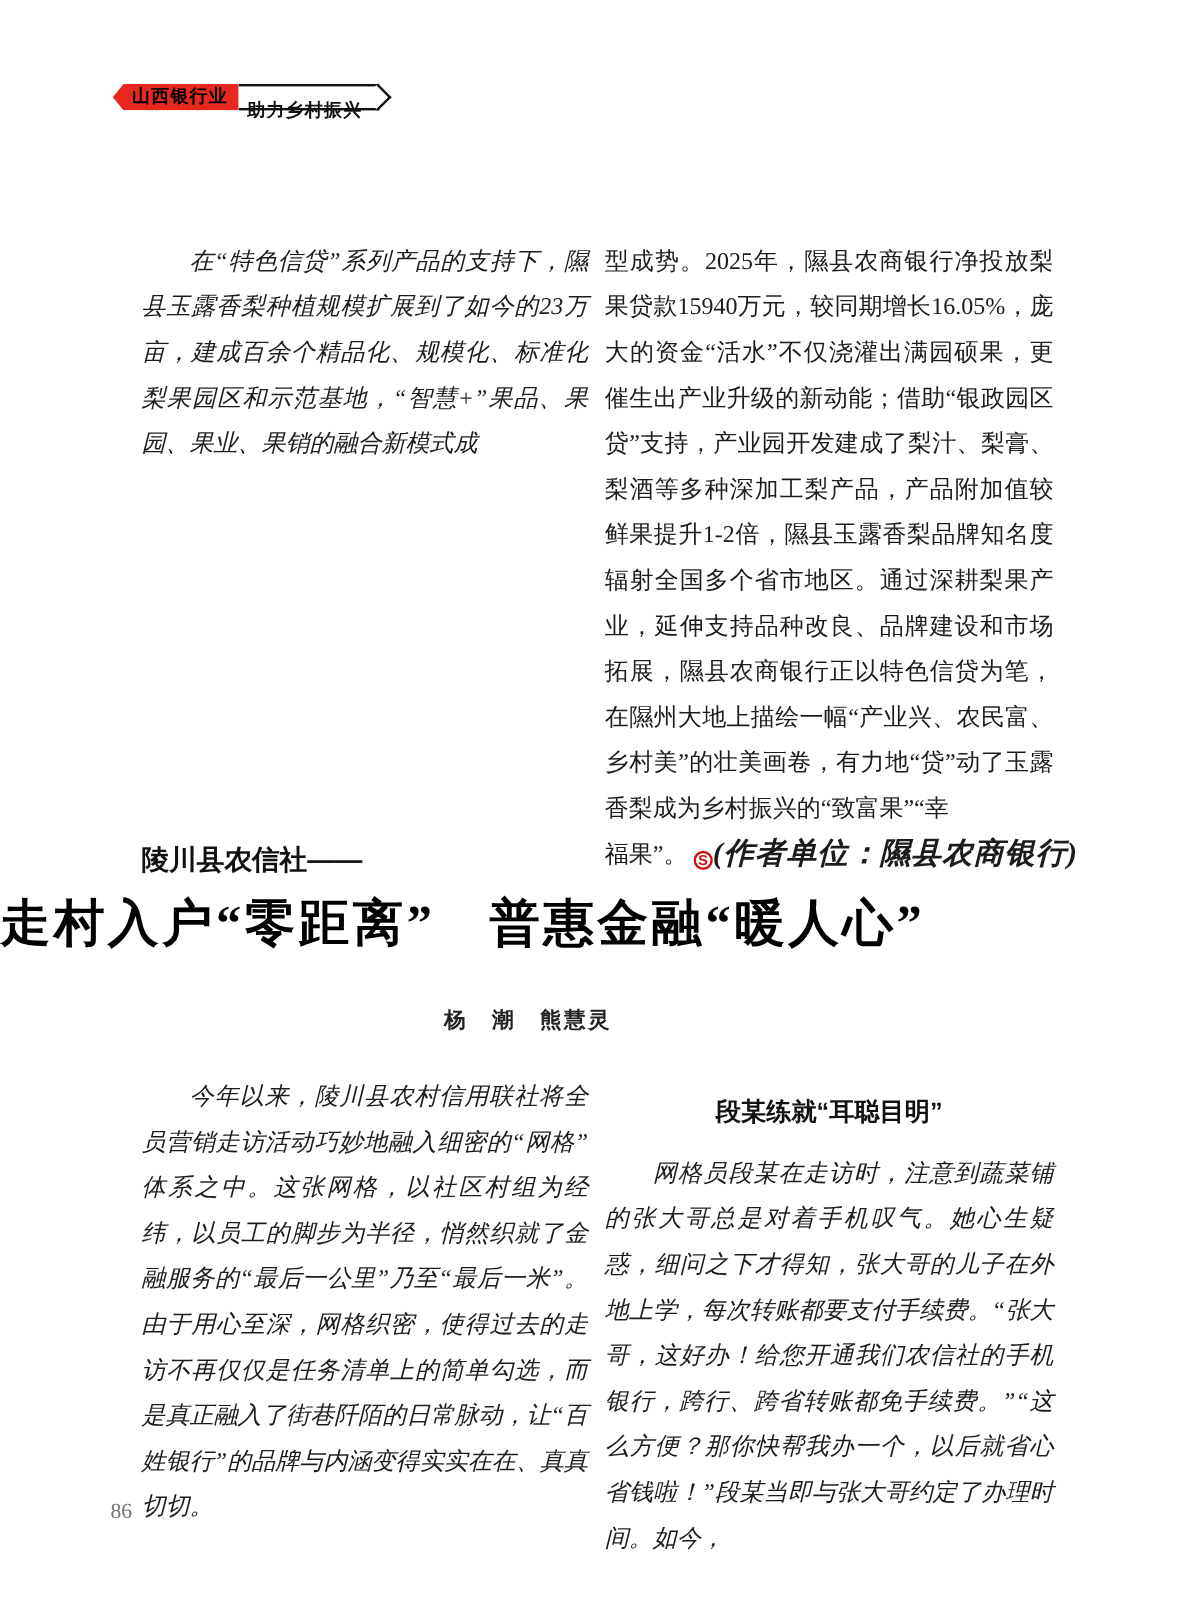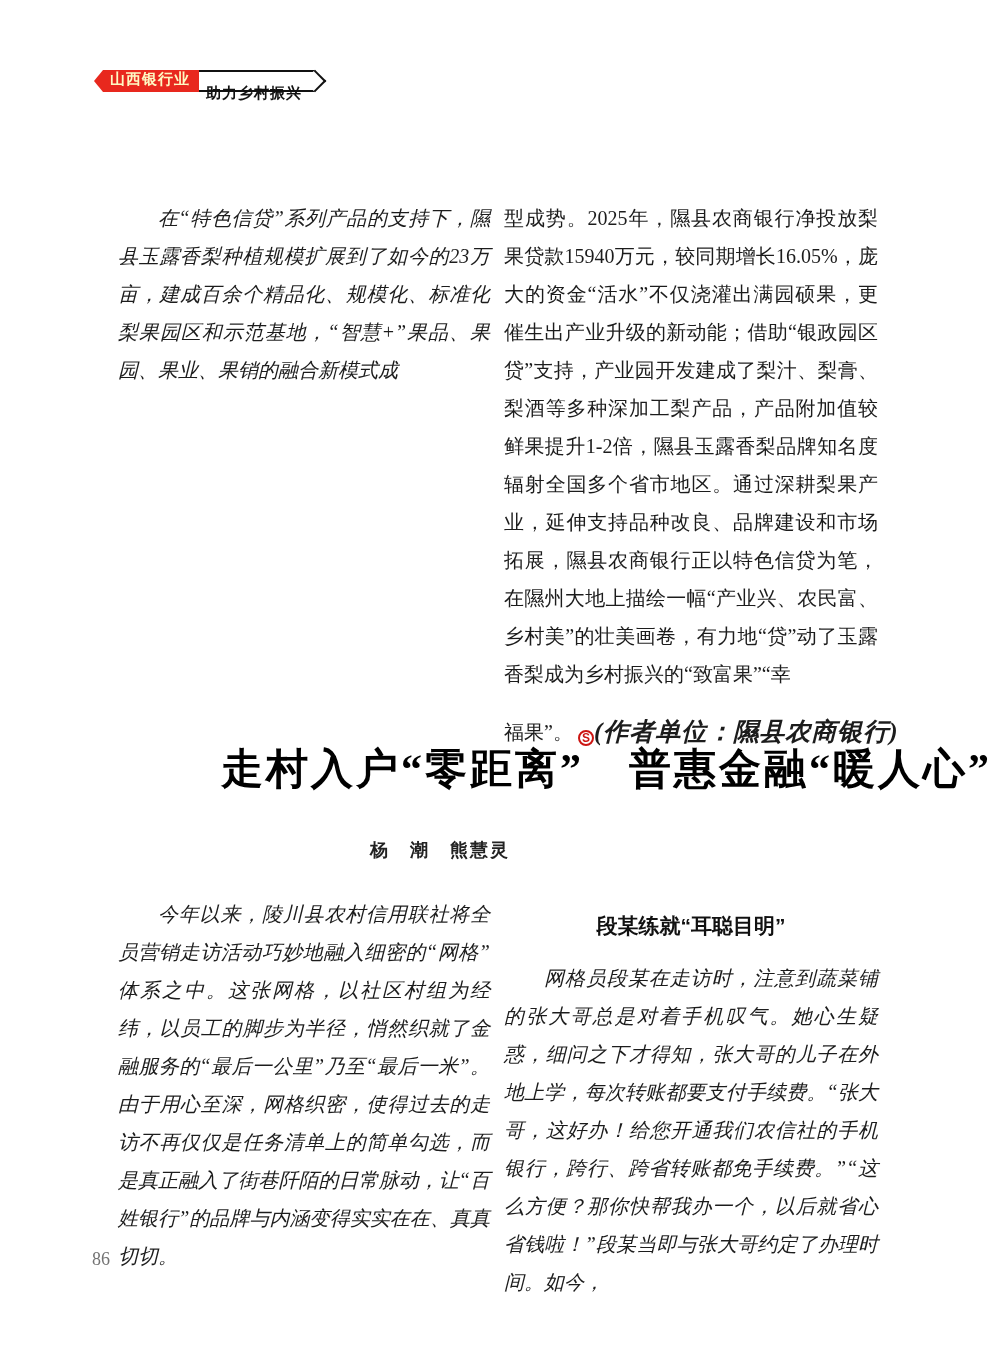--- a/index.html
+++ b/index.html
@@ -19,22 +19,22 @@
     position: absolute;
     left: 94px;
     top: 70px;
     height: 22px;
     display: flex;
     align-items: stretch;
   }
   .badge-brand {
     position: relative;
     background: #e8281e;
-    color: #fef9c3;
-    font-family: Liberation Mono, monospace;
+    color: #000000;
+    font-family: Liberation Sans, sans-serif;
     font-weight: bold;
     font-size: 15px;
     line-height: 22px;
     padding: 0 9px 0 16px;
     clip-path: polygon(0 50%, 9px 0, 100% 0, 100% 100%, 9px 100%);
     letter-spacing: 1px;
     white-space: nowrap;
   }
   .badge-topic {
     position: relative;
@@ -90,21 +90,20 @@
   .a1-col1 { left: 118px; top: 199px; }
   .a1-col1 .sec-heading { margin: 17px 0 26px 0; }
   .a1-col2 { left: 504px; top: 199px; width: 374px; }
 
   .final-line {
     display: flex;
     align-items: center;
     justify-content: space-between;
     font-size: 20px;
     line-height: 38px;
-    margin-top: 20px;
   }
   .final-line .line-start { white-space: nowrap; }
   .end-mark {
     display: inline-flex;
     align-items: center;
     justify-content: center;
     width: 16px;
     height: 16px;
     border: 2px solid #cc1512;
     border-radius: 50%;
@@ -134,21 +133,21 @@
     font-weight: bold;
     font-size: 23px;
     color: #111111;
     white-space: nowrap;
   }
   .a2-title {
     position: absolute;
     left: 0;
     width: 992px;
     top: 741px;
-    text-align: right;
+    text-align: left;
     font-family: "Liberation Serif", "DejaVu Serif", serif;
     font-weight: bold;
     font-size: 42px;
     letter-spacing: 3px;
     color: #000000;
     white-space: nowrap;
   }
   .a2-authors {
     position: absolute;
     left: 0;
@@ -192,20 +191,21 @@
   </div>
 
   <div class="col a1-col2">
     <p>型成势。2025年，隰县农商银行净投放梨果贷款15940万元，较同期增长16.05%，庞大的资金“活水”不仅浇灌出满园硕果，更催生出产业升级的新动能；借助“银政园区贷”支持，产业园开发建成了梨汁、梨膏、梨酒等多种深加工梨产品，产品附加值较鲜果提升1-2倍，隰县玉露香梨品牌知名度辐射全国多个省市地区。通过深耕梨果产业，延伸支持品种改良、品牌建设和市场拓展，隰县农商银行正以特色信贷为笔，在隰州大地上描绘一幅“产业兴、农民富、乡村美”的壮美画卷，有力地“贷”动了玉露香梨成为乡村振兴的“致富果”“幸</p>
     <div class="final-line">
       <span class="line-start"><span>福果”。</span><span class="end-mark">S</span></span>
       <span class="attribution">(作者单位：隰县农商银行)</span>
     </div>
   </div>
 
+  <div class="a2-kicker">陵川县农信社——</div>
   <div class="a2-title">走村入户“零距离”　普惠金融“暖人心”</div>
   <div class="a2-authors">杨　潮　熊慧灵</div>
 
   <div class="col a2-col2">
     <div class="sec-heading">段某练就“耳聪目明”</div>
     <p class="indent">网格员段某在走访时，注意到蔬菜铺的张大哥总是对着手机叹气。她心生疑惑，细问之下才得知，张大哥的儿子在外地上学，每次转账都要支付手续费。“张大哥，这好办！给您开通我们农信社的手机银行，跨行、跨省转账都免手续费。”“这么方便？那你快帮我办一个，以后就省心省钱啦！”段某当即与张大哥约定了办理时间。如今，</p>
   </div>
 
   <div class="col a2-col1">
     <p class="indent">今年以来，陵川县农村信用联社将全员营销走访活动巧妙地融入细密的“网格”体系之中。这张网格，以社区村组为经纬，以员工的脚步为半径，悄然织就了金融服务的“最后一公里”乃至“最后一米”。由于用心至深，网格织密，使得过去的走访不再仅仅是任务清单上的简单勾选，而是真正融入了街巷阡陌的日常脉动，让“百姓银行”的品牌与内涵变得实实在在、真真切切。</p>

